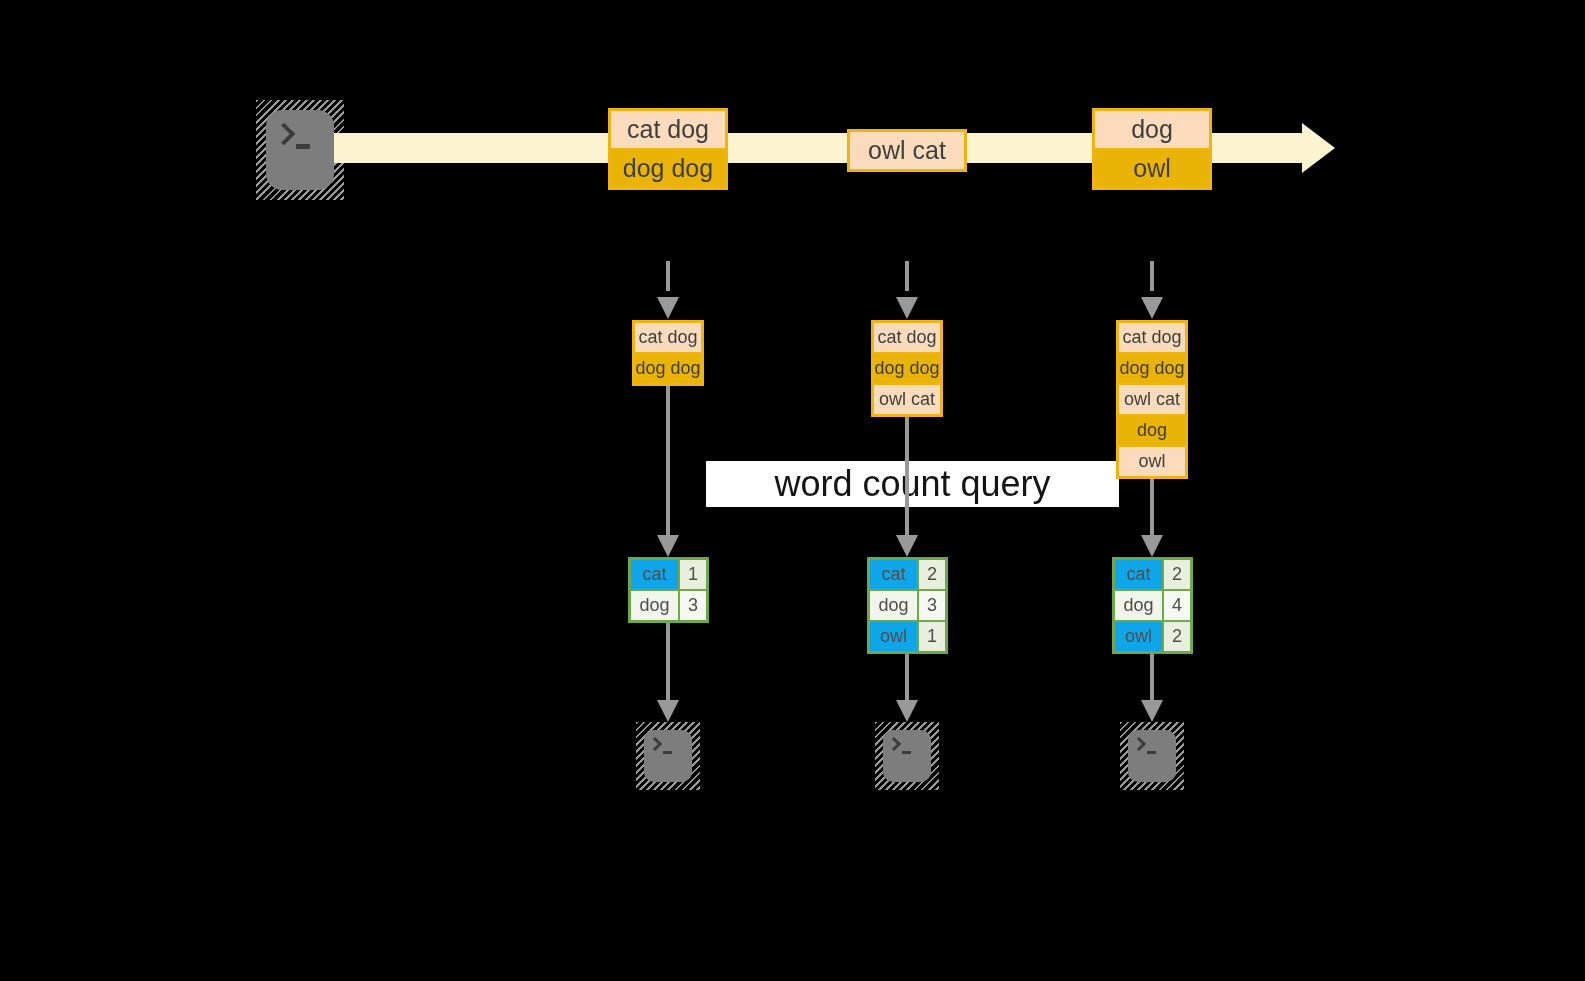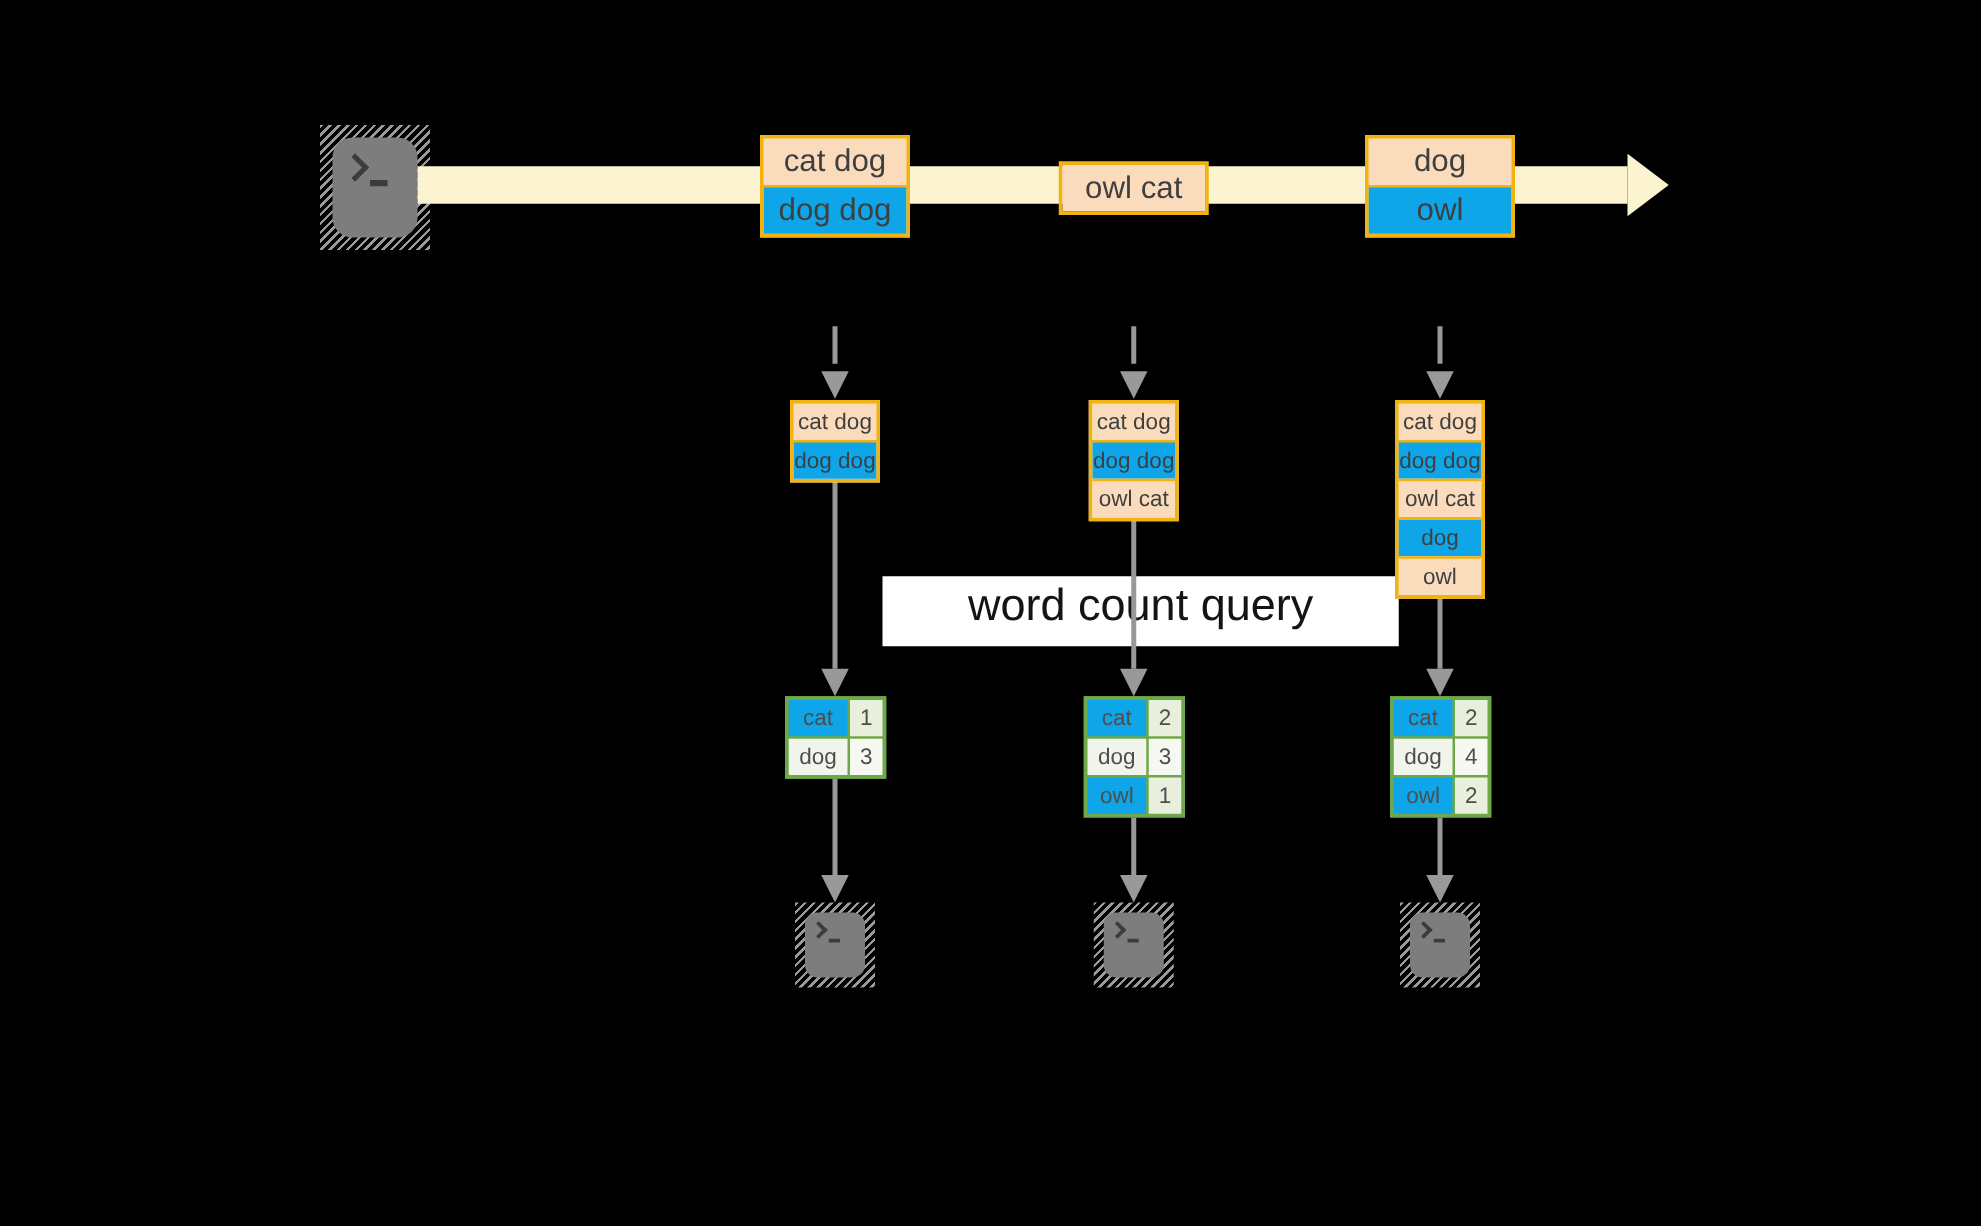--- a/index.html
+++ b/index.html
@@ -45,31 +45,31 @@
   .ebox .cell + .cell{border-top:2px solid #f0b310;}
   .sbox .cell{
     width:66px;height:29px;line-height:29px;text-align:center;
     font-size:18px;color:#3f3f3f;
   }
   .sbox{
     position:absolute;border:3px solid #f0b310;z-index:4;background:#fdf2e3;
   }
   .sbox .cell + .cell{border-top:2px solid #f0b310;}
   .cd{background:#fadcbc;}
-  .cl{background:#0ea5e9;}
+  .cl{background:#eab308;}
   
   .vline{position:absolute;width:4px;background:#999999;z-index:3;}
   .ahead{
     position:absolute;width:0;height:0;z-index:3;
     border-left:11px solid transparent;border-right:11px solid transparent;
     border-top:22px solid #999999;
   }
   
   .qlabel{
-    position:absolute;left:694px;top:461px;width:413px;height:56px;
+    position:absolute;left:694px;top:461px;width:413px;height:46px;
     background:#ffffff;z-index:2;
     text-align:center;line-height:46px;font-size:36px;color:#141414;
   }
   
   .gtable{
     position:absolute;border:3px solid #6fa84a;background:#6fa84a;
     display:grid;grid-template-columns:47px 26px;gap:2px;z-index:4;
   }
   .gtable .gc{
     height:29px;line-height:29px;text-align:center;font-size:18px;color:#4e4e4e;

